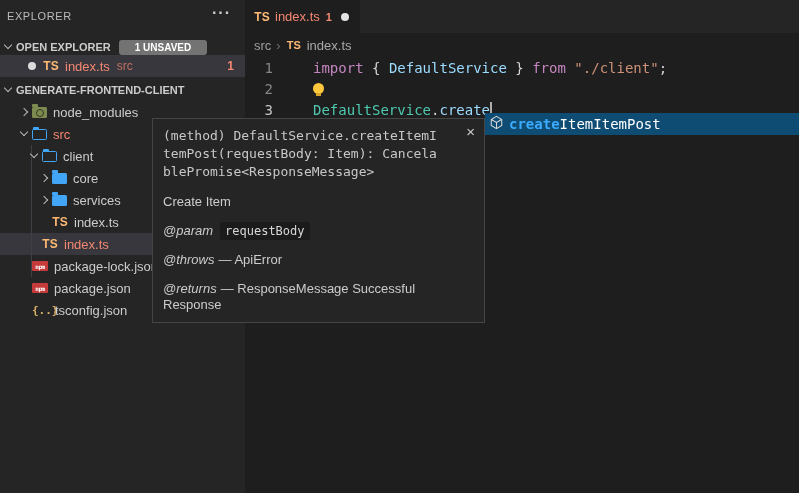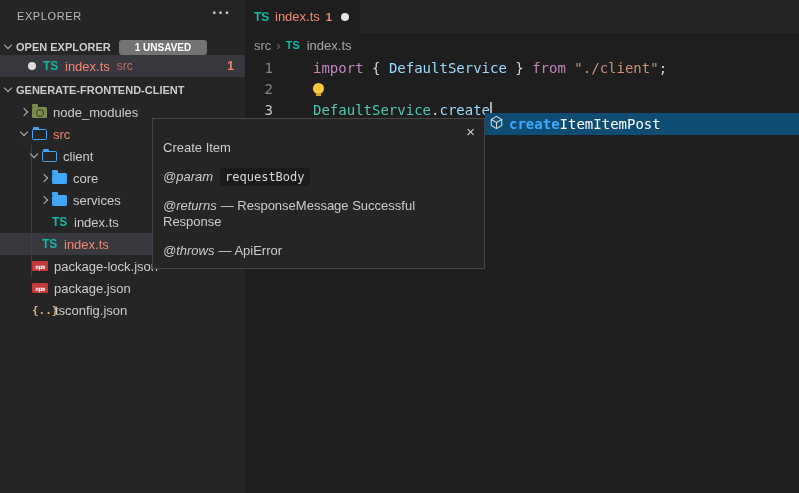--- a/index.html
+++ b/index.html
@@ -2,21 +2,21 @@
 <html><head>
 <meta charset="utf-8">
 <style>
   * { margin:0; padding:0; box-sizing:border-box; }
   html,body { width:799px; height:493px; overflow:hidden; background:#1e1e1e;
     font-family:"Liberation Sans", sans-serif; color:#cccccc; }
 
   
   #sidebar { position:absolute; left:0; top:0; width:245px; height:493px; background:#252526; z-index:1; }
   .sb-title-row { position:absolute; top:0; left:0; right:0; height:34px; }
-  .sb-title { position:absolute; left:17px; top:10px; font-size:11px; color:#bbbbbb; letter-spacing:0.6px; }
+  .sb-title { position:absolute; left:7px; top:10px; font-size:11px; color:#bbbbbb; letter-spacing:0.6px; }
   .sb-more { position:absolute; right:14px; top:4px; font-size:16px; font-weight:bold; color:#cccccc; cursor:pointer; letter-spacing:1px; }
 
   .sec-row { display:flex; align-items:center; height:22px; font-size:11px; font-weight:bold; color:#cccccc; }
   #sec-open { position:absolute; top:36px; left:0; right:0; }
   #sec-ws { position:absolute; top:79px; left:0; right:0; }
 
   .badge { background:#737373; color:#ffffff; font-size:10px; font-weight:bold;
     padding:2px 16px; border-radius:3px; margin-left:8px; }
 
   .chev { width:16px; height:16px; position:relative; flex:none; }
@@ -33,21 +33,21 @@
   .err-dim { color:rgba(244,135,113,0.72); font-size:12px; margin-left:7px; }
   .oe-count { position:absolute; right:11px; font-size:12px; font-weight:bold; color:#f48771; }
 
   #tree { position:absolute; top:101px; left:0; right:0; }
   .trow { display:flex; align-items:center; height:22px; font-size:13px; color:#cccccc; cursor:pointer; }
   .trow.selected { background:#37373d; }
   .tlabel { margin-left:6px; white-space:nowrap; }
   .guide { position:absolute; left:31px; top:44px; width:1px; height:132px; background:#3f3f46; }
 
   
-  .ico-ts { font-weight:bold; font-size:12px; color:#14b8a6; flex:none; width:16px; text-align:left; }
+  .ico-ts { font-weight:bold; font-size:12px; color:#fdba74; flex:none; width:16px; text-align:center; }
   .ico-folder { width:15px; height:11px; background:#42a5f5; border-radius:1.5px; position:relative; flex:none; margin-top:1px; }
   .ico-folder::before { content:""; position:absolute; top:-3px; left:0; width:6px; height:3px;
     background:#42a5f5; border-radius:1px 1px 0 0; }
   .ico-folder.open { background:transparent; border:1.5px solid #42a5f5; }
   .ico-folder.npmdir { background:#7d8b51; }
   .ico-folder.npmdir::before { background:#7d8b51; }
   .ico-folder.npmdir::after { content:""; position:absolute; left:3.5px; top:1.5px; width:6px; height:6px;
     border:1.4px solid #31391f; border-radius:50%; }
   .ico-npm { width:16px; height:10px; background:#c53b3b; border-radius:1px; color:#fff;
     font-size:6px; font-weight:bold; display:flex; align-items:center; justify-content:center; flex:none;
@@ -238,23 +238,24 @@
     <svg viewBox="0 0 16 16" width="15" height="15">
       <path d="M8 1.5 L13.6 4.75 V11.25 L8 14.5 L2.4 11.25 V4.75 Z M2.4 4.75 L8 8 L13.6 4.75 M8 8 V14.5" fill="none" stroke="#d7d7d7" stroke-width="1.1"></path>
     </svg>
   </span>
   <span class="sg-match">create</span>
     <span class="sg-rest">ItemItemPost</span>
 </div>
 
 <div id="hover">
   <span class="hv-close">×</span>
+  <div class="hv-sig">(method) DefaultService.createItemItemPost(requestBody: Item): CancelablePromise&lt;ResponseMessage&gt;</div>
   <div class="hv-desc">Create Item</div>
   <div class="hv-tagline">
     <span class="hv-tag">@param</span><span class="hv-chip">requestBody</span>
   </div>
   <div class="hv-tagline">
+    <span class="hv-tag">@throws</span><span class="hv-text">— ApiError</span>
+  </div>
+  <div class="hv-tagline">
     <span class="hv-tag">@returns</span><span class="hv-text">— ResponseMessage Successful Response</span>
   </div>
-  <div class="hv-tagline">
-    <span class="hv-tag">@throws</span><span class="hv-text">— ApiError</span>
-  </div>
 </div>
 
 </body></html>

